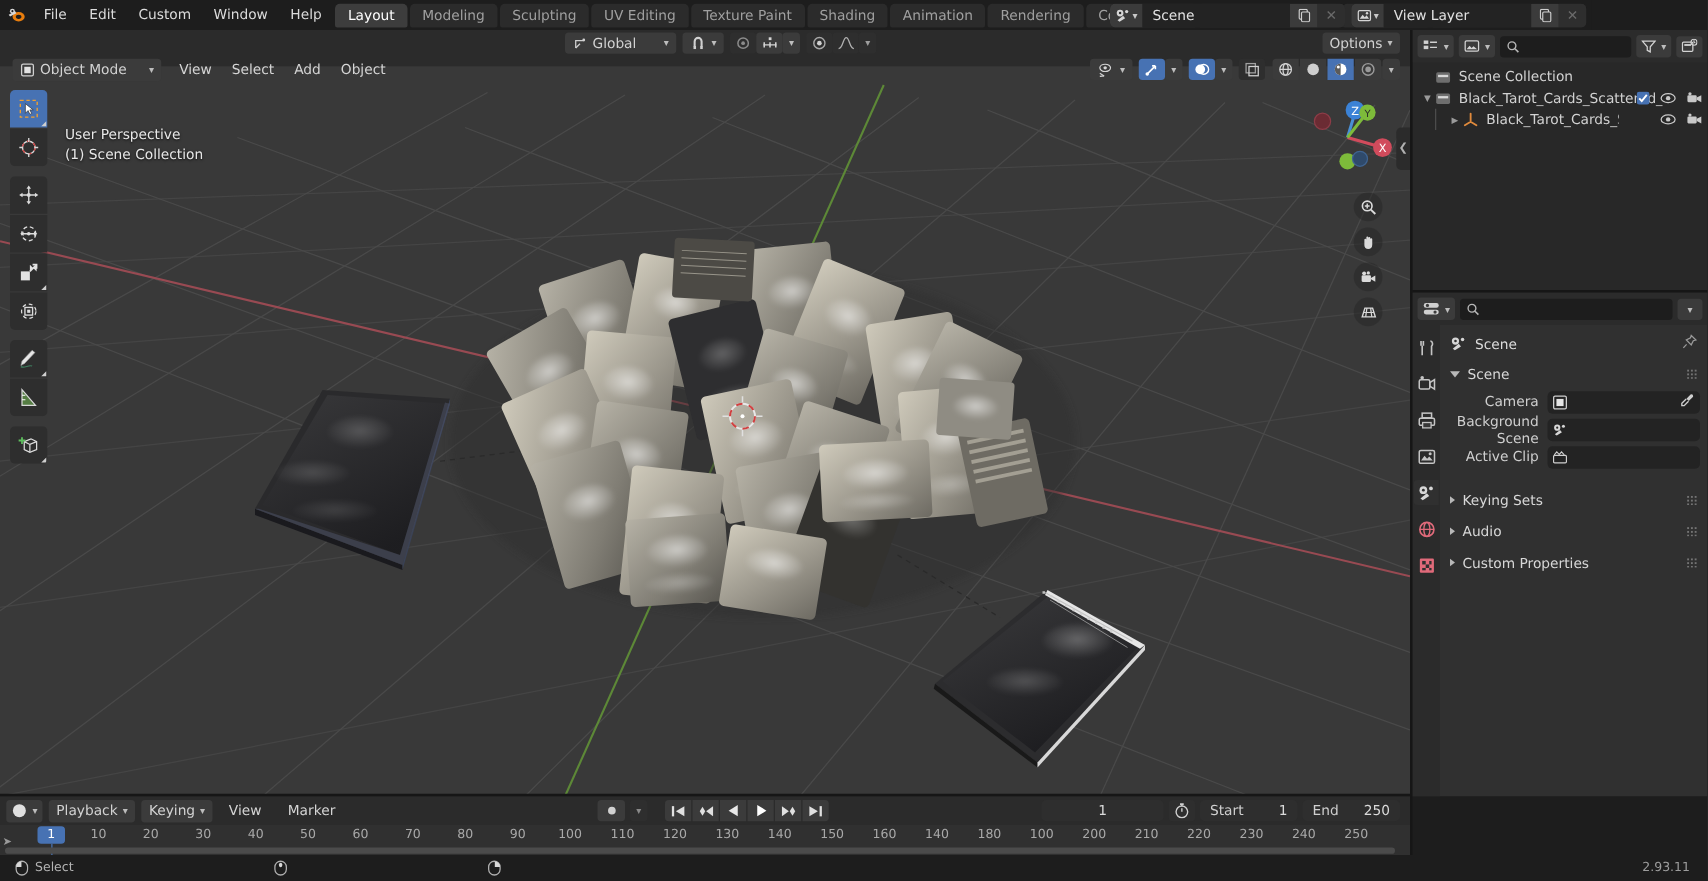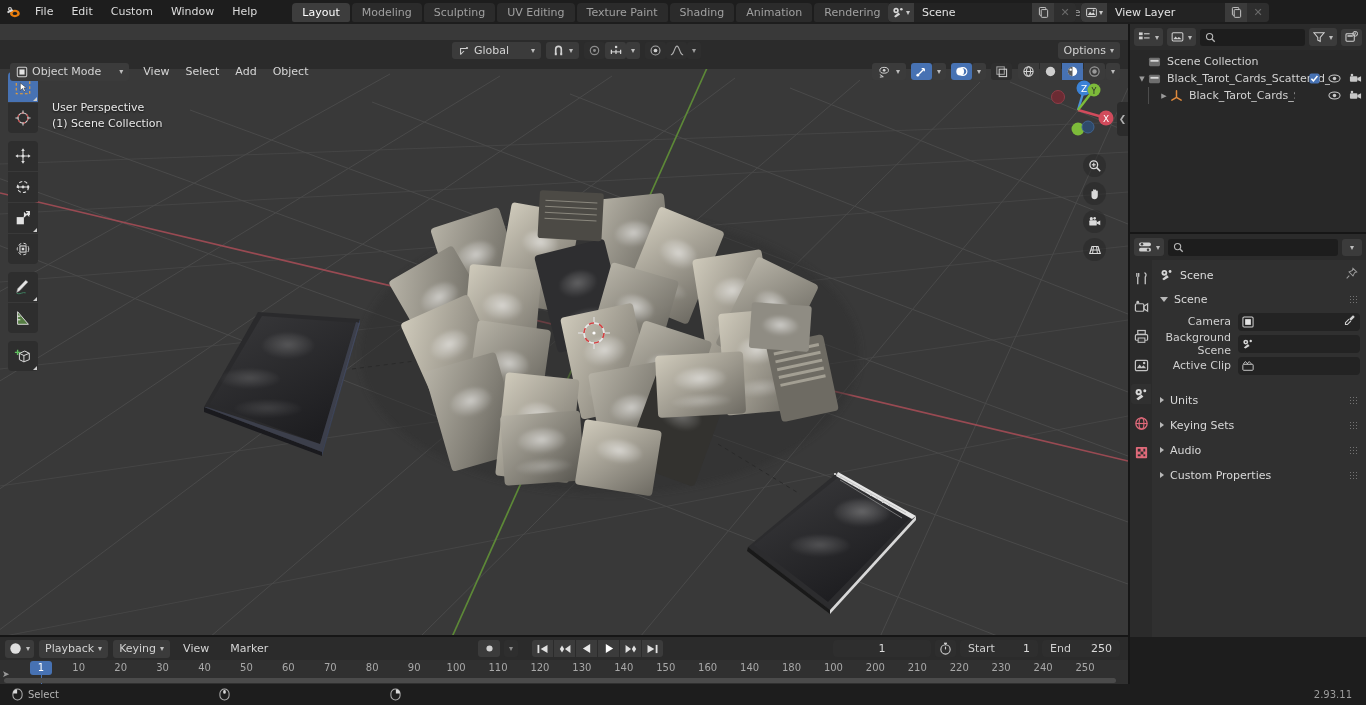--- a/index.html
+++ b/index.html
@@ -18,21 +18,21 @@
   #topbar {
     position: absolute; left: 0; top: 0; width: 1273px; height: 24px;
     background: #1d1d1d;
     display: flex; align-items: center;
   }
   .blender-logo { width: 26px; height: 24px; display: flex; align-items: center; justify-content: center; }
   .menu-item {
     padding: 0 9px; height: 20px; line-height: 20px;
     color: #dcdcdc; font-size: 11px; border-radius: 3px;
   }
-  .ws-tabs { display: flex; align-items: center; margin-left: 26px; gap: 2px; }
+  .ws-tabs { display: flex; align-items: center; margin-left: 2px; gap: 2px; }
   .ws-tab {
     padding: 0 10px; height: 19px; line-height: 19px;
     font-size: 11px; color: #a0a0a0; border-radius: 4px 4px 2px 2px;
     background: #2b2b2b;
   }
   .ws-tab.active { background: #3d3d3d; color: #ffffff; }
   .ws-plus {
     width: 19px; height: 19px; line-height: 18px; text-align: center;
     background: #2b2b2b; border-radius: 3px; color: #9a9a9a; font-size: 12px;
   }
@@ -58,21 +58,21 @@
     display: flex; align-items: center; justify-content: center;
   }
   .id-btn.dim { background: #2e2e2e; color: #6a6a6a; }
 
   
   #viewport {
     position: absolute; left: 0; top: 24px; width: 1128px; height: 613px;
     background: #393939; overflow: hidden;
   }
   #vp-header {
-    position: absolute; left: 0; top: 16px; width: 1128px; height: 29px;
+    position: absolute; left: 0; top: 0; width: 1128px; height: 29px;
     background: #2b2b2b; z-index: 20;
   }
   .vh-row { position: absolute; left: 0; width: 1128px; height: 21px; display: flex; align-items: center; }
   .vh-row.r1 { top: 0; }
   .vh-row.r2 { top: 21px; }
   .pill {
     display: flex; align-items: center; height: 17px;
     background: #2e2e2e; border-radius: 3px; padding: 0 6px;
     color: #d3d3d3; font-size: 11px; gap: 4px;
   }
@@ -1082,25 +1082,20 @@
                 <rect x="1" y="5" width="12" height="7" rx="1" fill="none" stroke="#cfcfcf" stroke-width="1.1"></rect>
                 <path d="M1.6 4.6 L4 1.8 L6.6 4.6 M6 4.6 L8.4 1.8 L11 4.6" fill="none" stroke="#cfcfcf" stroke-width="1"></path>
               </svg>
           </span>
           <span></span>
         </span>
       </div>
 
       <div style="height:10px"></div>
 
-      <div class="pr-panel-head">
-        <span class="tri"></span>
-        <span>Units</span>
-        <span class="grip"></span>
-      </div>
       <div class="pr-panel-head">
         <span class="tri"></span>
         <span>Keying Sets</span>
         <span class="grip"></span>
       </div>
       <div class="pr-panel-head">
         <span class="tri"></span>
         <span>Audio</span>
         <span class="grip"></span>
       </div>

